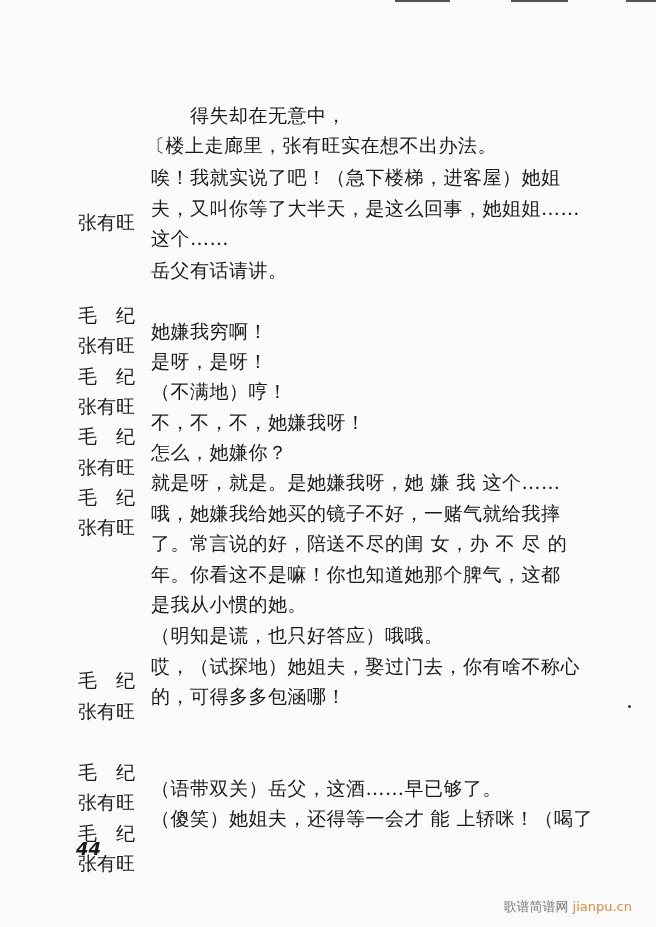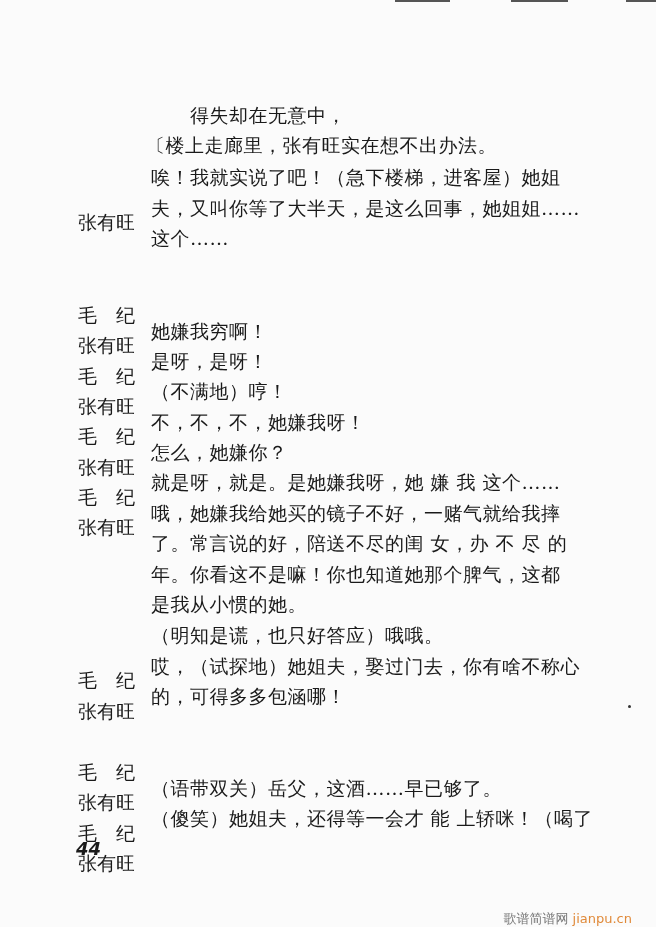--- a/index.html
+++ b/index.html
@@ -20,21 +20,20 @@
     .speech.indent2 { left: 190px; }
     .page-number {
       position: absolute; left: 76px; top: 838px;
       font-family: "DejaVu Sans", sans-serif; font-weight: bold; font-style: italic;
       font-size: 18px;
     }
     .dot { position: absolute; width: 3px; height: 3px; background: #333; border-radius: 50%; }
     .watermark {
       position: absolute; right: 24px; top: 898px; font-size: 13px; color: #777;
       font-family: "DejaVu Sans", sans-serif;
-      margin-top: 12px;
     }
     .watermark .url { color: #e08a3a; margin-left: 4px; }
   </style>
 </head>
 <body>
 
 <div class="top-rule" style="left:395px;width:55px;"></div>
 <div class="top-rule" style="left:511px;width:57px;"></div>
 <div class="top-rule" style="left:626px;width:30px;"></div>
 
@@ -50,20 +49,21 @@
     <span class="speech">唉！我就实说了吧！（急下楼梯，进客屋）她姐</span>
   </div>
   <div class="line" style="top:193px">
     <span class="speech">夫，又叫你等了大半天，是这么回事，她姐姐……</span>
   </div>
   <div class="line" style="top:223px">
     <span class="speech">这个……</span>
   </div>
   <div class="line" style="top:255px">
     <span class="speaker">毛　纪</span>
+    <span class="speech">岳父有话请讲。</span>
   </div>
   <div class="line" style="top:285px">
     <span class="speaker">张有旺</span>
   </div>
   <div class="line" style="top:316px">
     <span class="speaker">毛　纪</span>
     <span class="speech">她嫌我穷啊！</span>
   </div>
   <div class="line" style="top:346px">
     <span class="speaker">张有旺</span>

